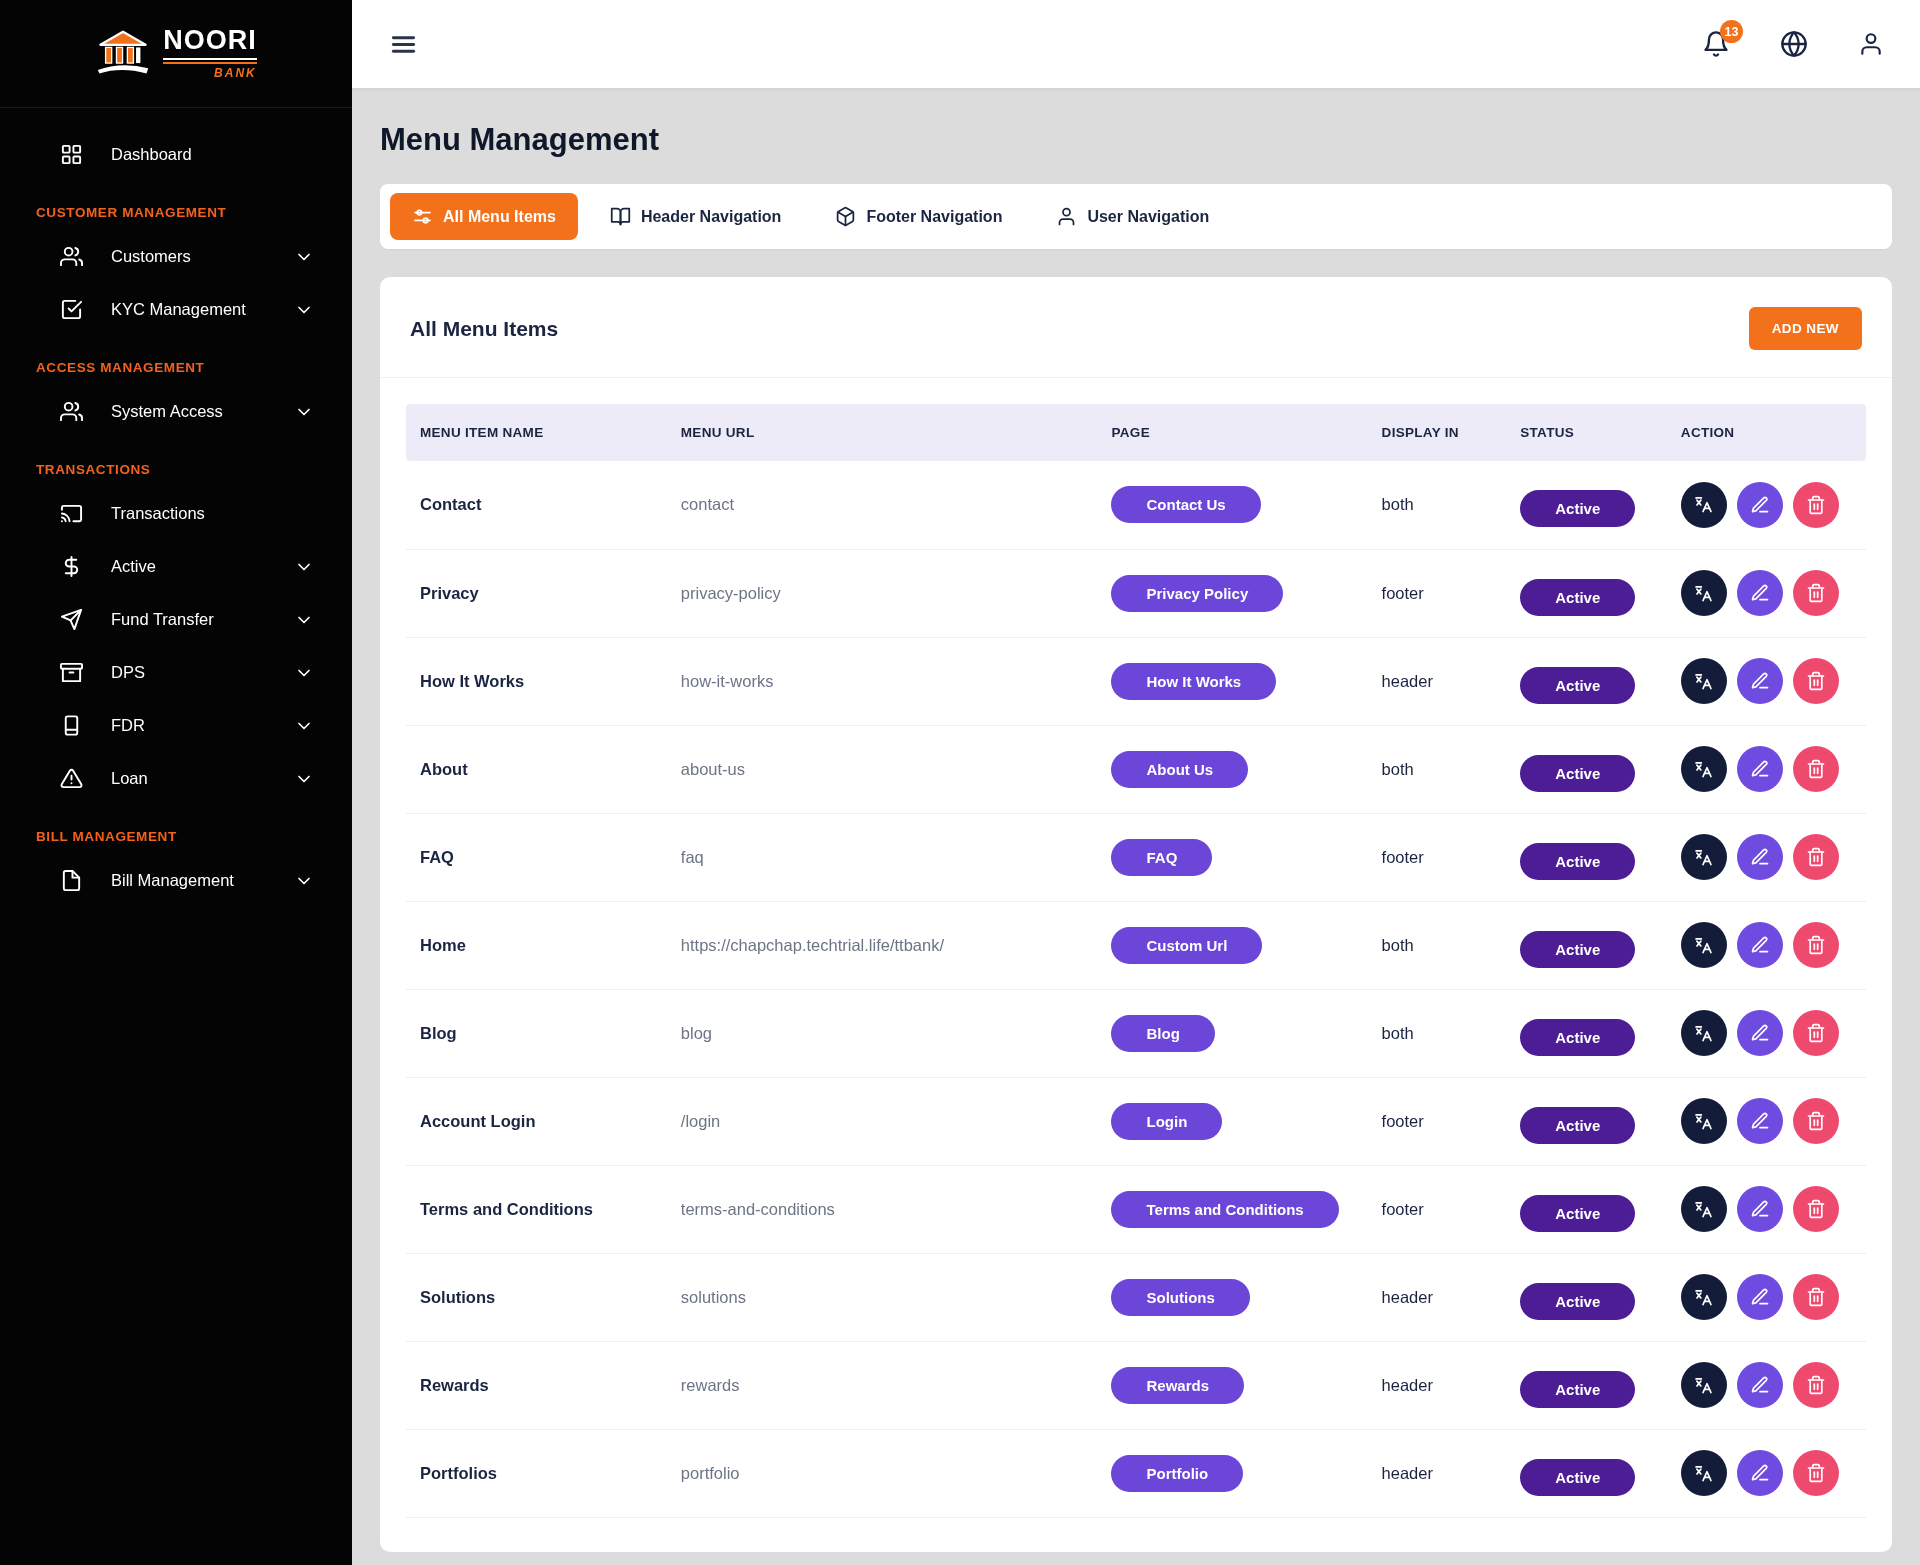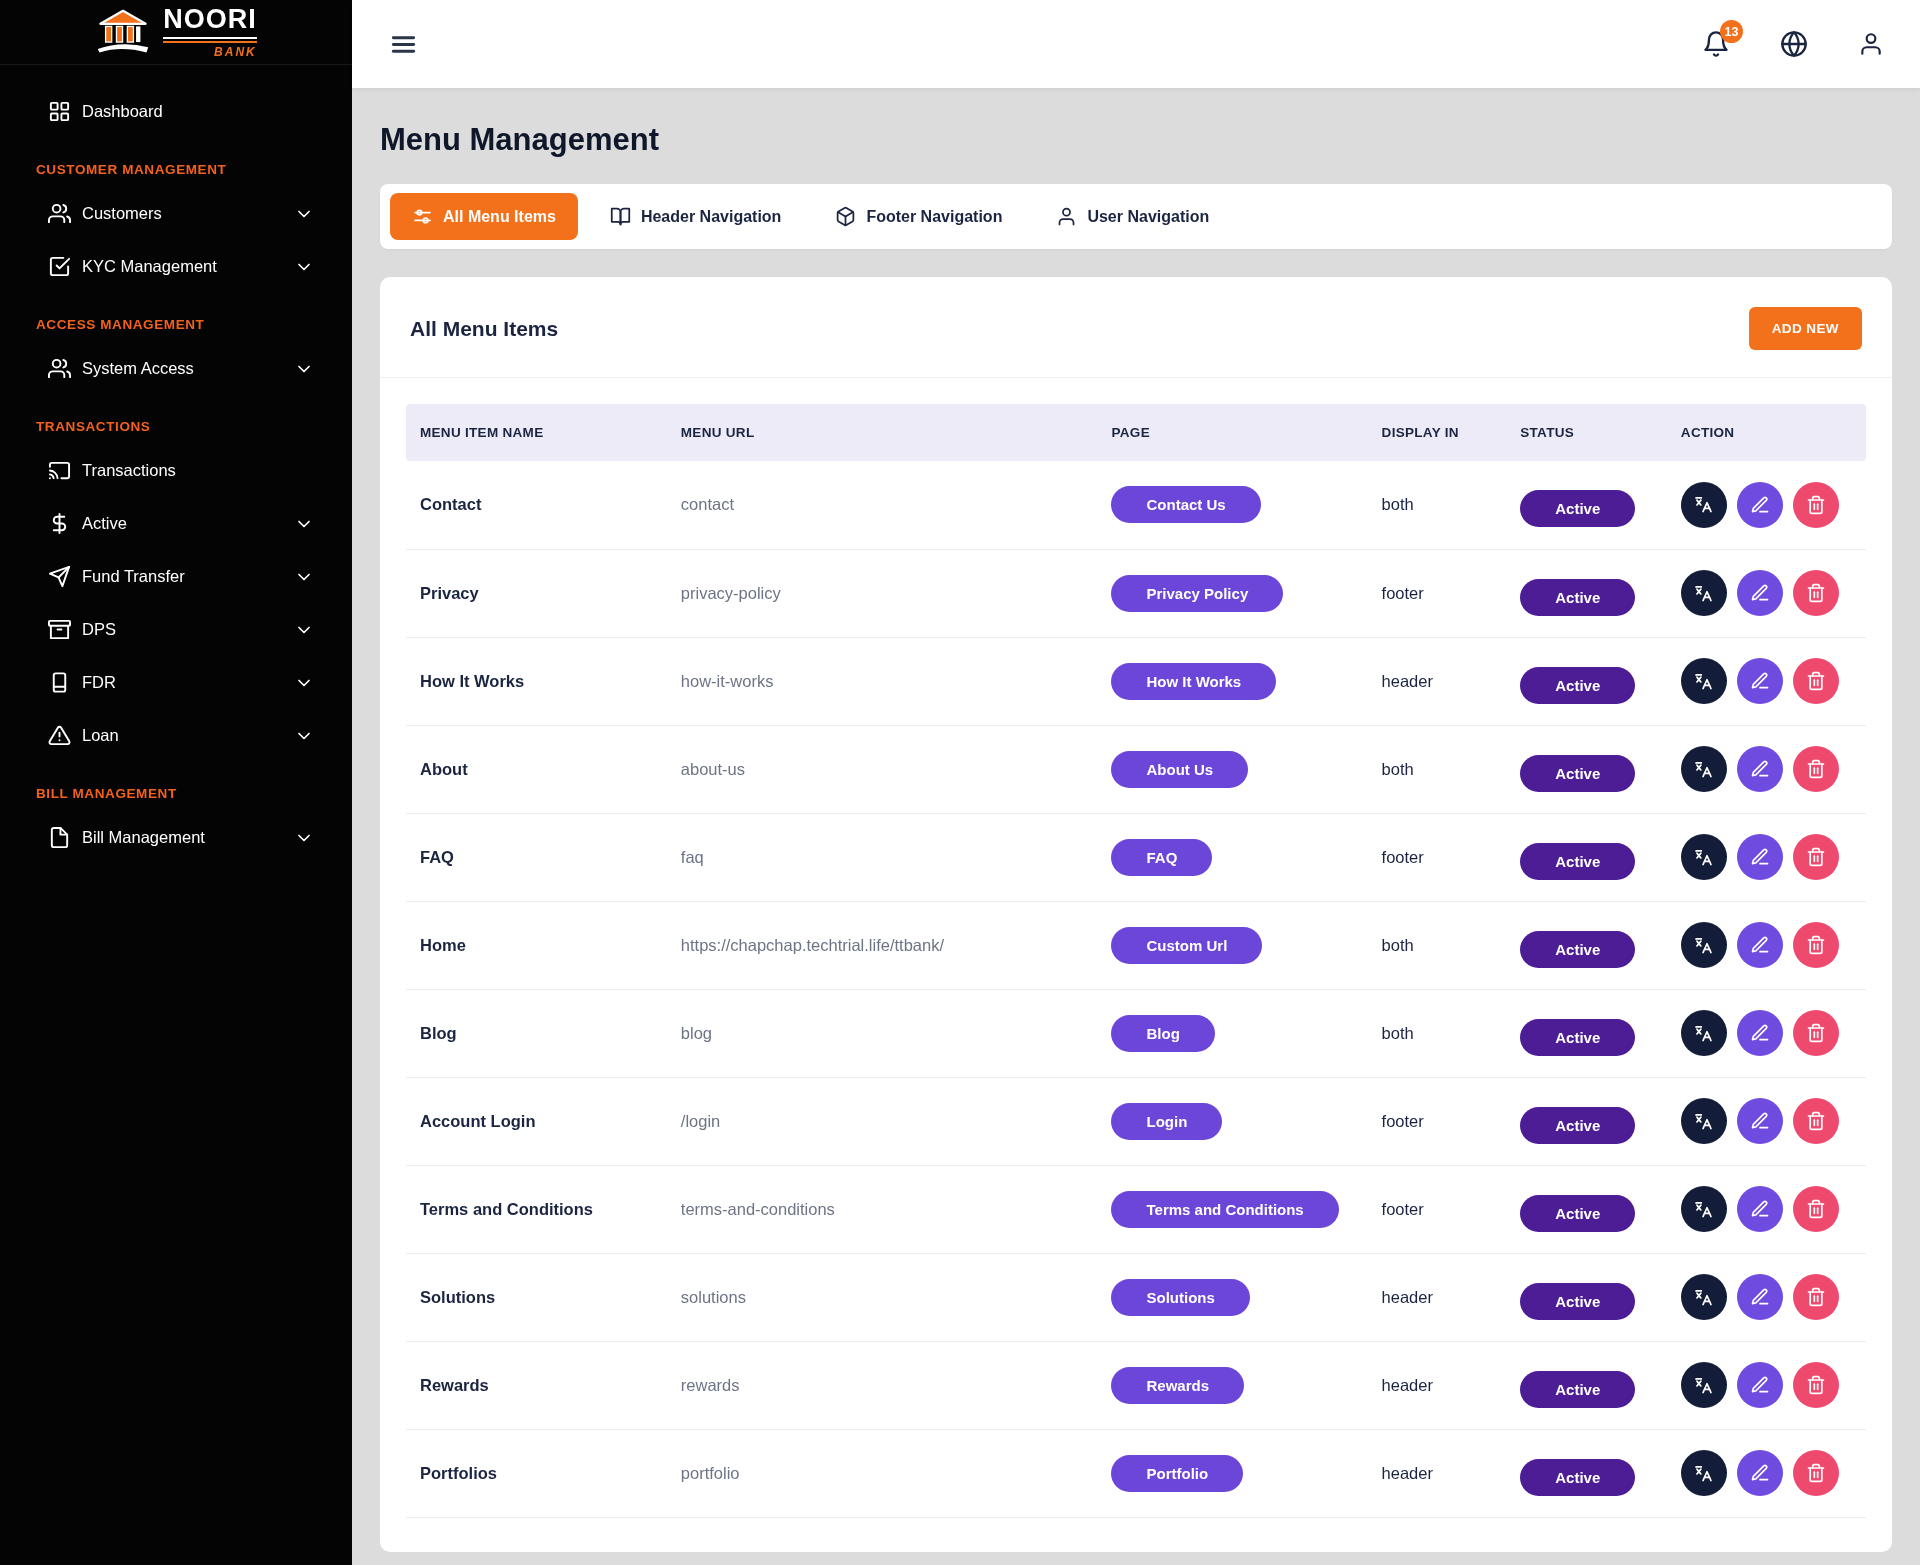--- a/index.html
+++ b/index.html
@@ -7,29 +7,29 @@
   body {
     width: 1920px; height: 1565px; overflow: hidden;
     background: #DCDCDC;
     font-family: "Liberation Sans", "DejaVu Sans", sans-serif;
     color: #1B2541;
   }
   .app { display: flex; width: 100%; height: 100%; }
 
   
   .sidebar { width: 352px; flex-shrink: 0; background: #040404; color: #fff; height: 100%; }
-  .logo { height: 65px; display: flex; align-items: center; justify-content: center; gap: 12px; border-bottom: 1px solid #181818; cursor: pointer; }
+  .logo { height: 108px; display: flex; align-items: center; justify-content: center; gap: 12px; border-bottom: 1px solid #181818; cursor: pointer; }
   .logo-text { display: flex; flex-direction: column; }
   .logo-name { font-size: 27px; font-weight: 700; letter-spacing: 1px; color: #fff; line-height: 1; }
   .logo-rule { margin-top: 4px; height: 6px; width: 100%;
     background: linear-gradient(#ffffff 0 2px, transparent 2px 4px, #F4711C 4px 6px); }
   .logo-sub { margin-top: 2px; align-self: flex-end; color: #F4711C; font-size: 12px; font-weight: 700; font-style: italic; letter-spacing: 2px; }
   .side-nav { padding: 20px 0 0; }
   .side-section-header { color: #F4611D; font-size: 13.5px; font-weight: 700; letter-spacing: .6px; padding: 24px 8px 10px 36px; }
-  .side-item { display: flex; align-items: center; gap: 11px; padding: 15px 38px 15px 48px; font-size: 16.5px; color: #fff; cursor: pointer; }
+  .side-item { display: flex; align-items: center; gap: 28px; padding: 15px 38px 15px 60px; font-size: 16.5px; color: #fff; cursor: pointer; }
   .side-item .side-icon { display: flex; color: #fff; }
   .side-item .side-label { line-height: 1.3; }
   .side-item .chev { margin-left: auto; display: flex; color: #fff; }
 
   
   .main { flex: 1; display: flex; flex-direction: column; min-width: 0; }
   .topbar { height: 88px; flex-shrink: 0; background: #fff; display: flex; align-items: center; justify-content: space-between; padding: 0 34px; box-shadow: 0 2px 4px rgba(0,0,0,.05); }
   .hamburger { background: none; border: none; padding: 4px; color: #2B3548; cursor: pointer; display: flex; }
   .topbar-right { display: flex; align-items: center; gap: 46px; }
   .icon-btn { position: relative; background: none; border: none; padding: 2px; color: #1B2541; cursor: pointer; display: flex; }

